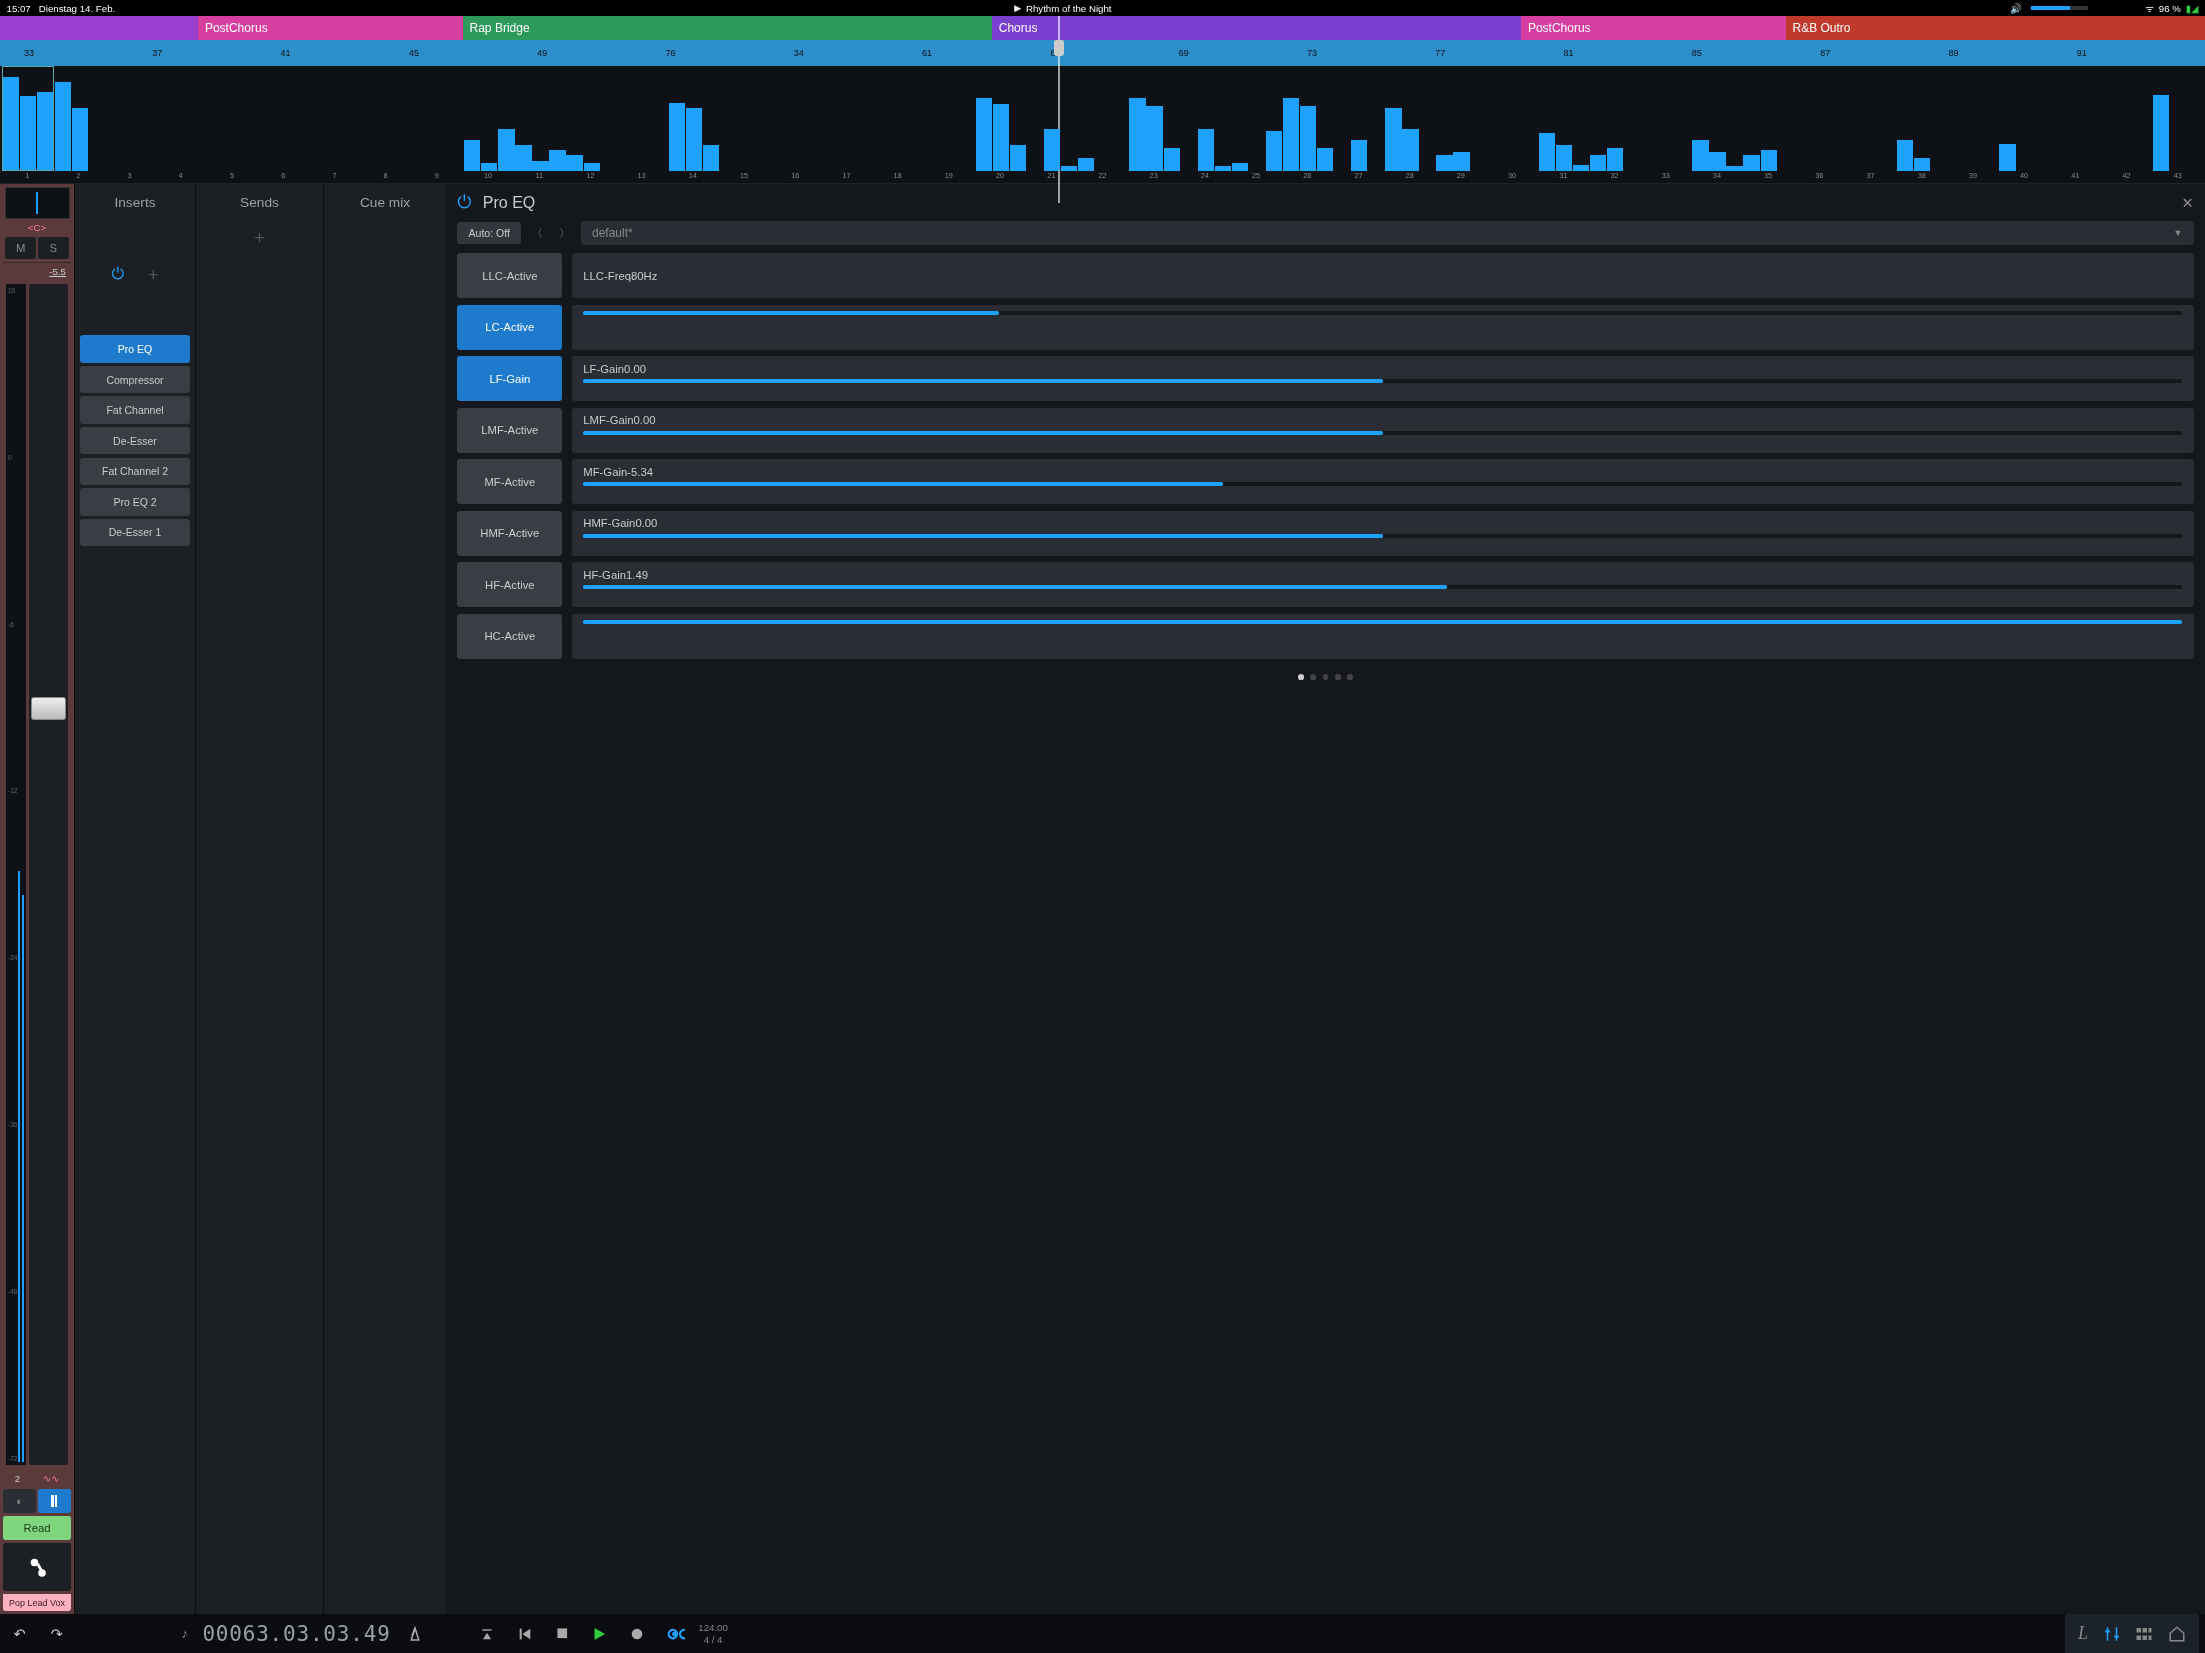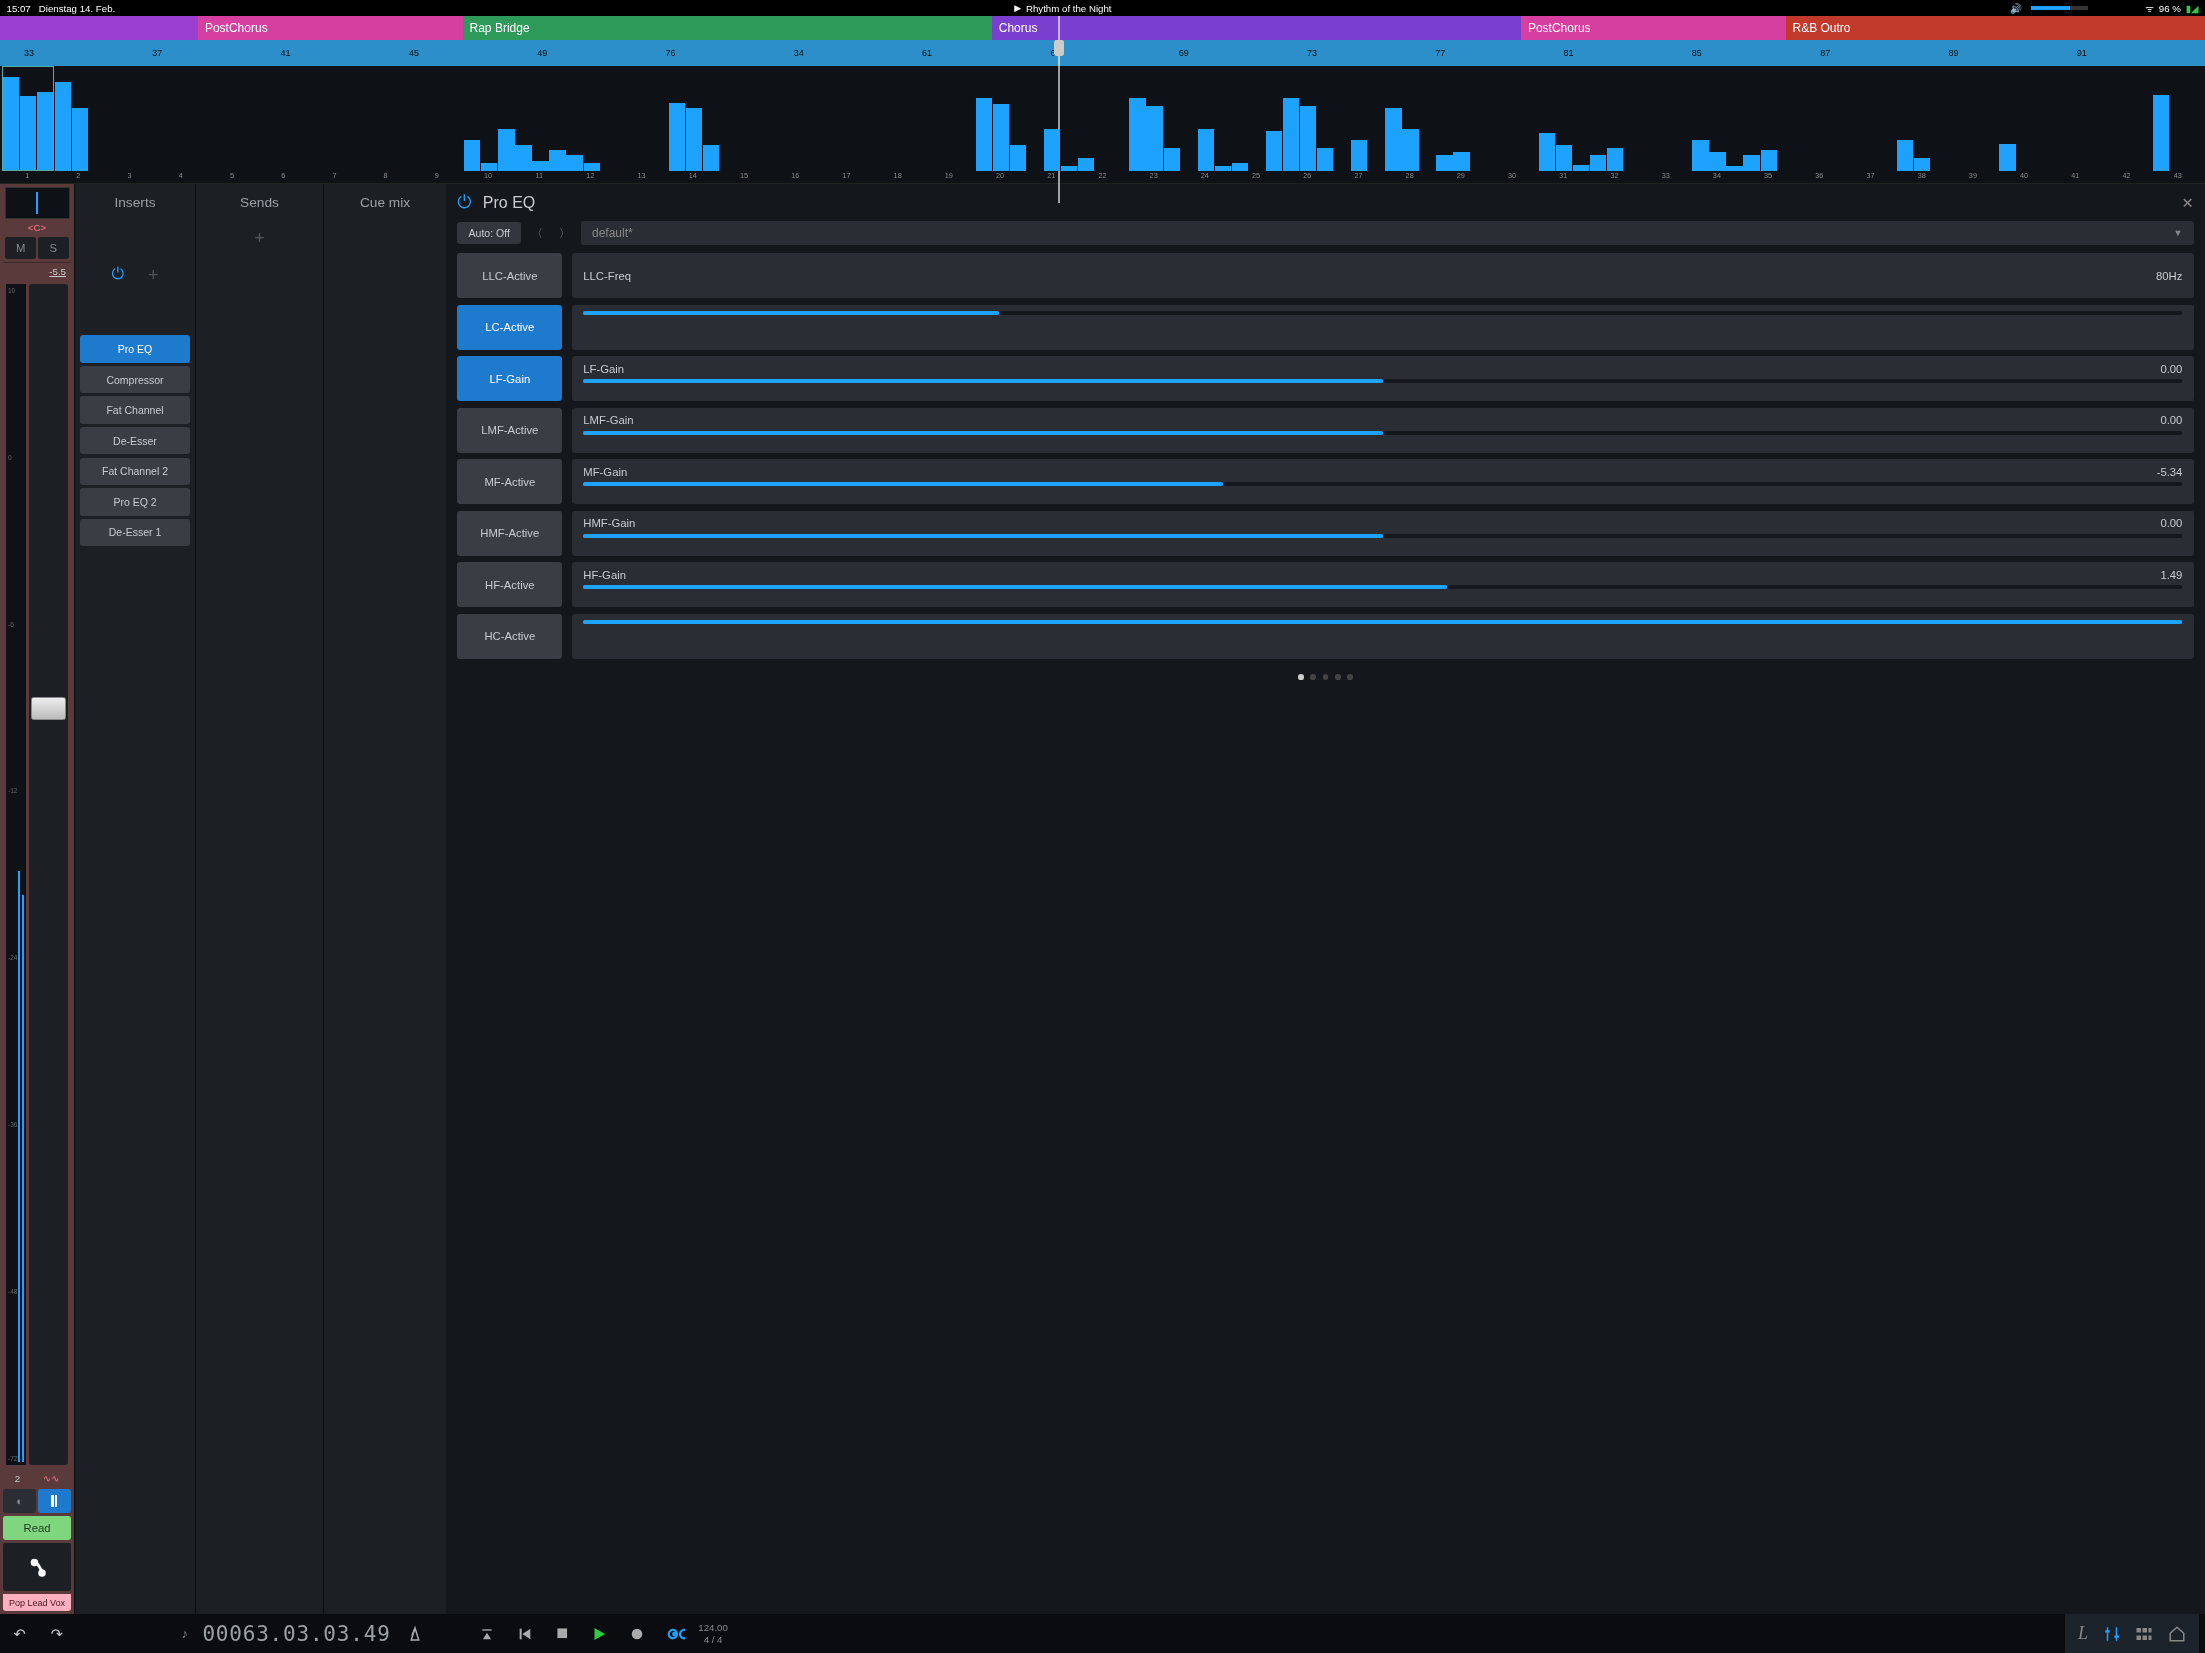--- a/index.html
+++ b/index.html
@@ -88,21 +88,21 @@
 .preset-nav { width: 22.6px; height: 24px; display:flex; align-items:center; justify-content:center; color:#888; font-size:11.3px;}
 .preset-name { flex: 1; background: #2a2d33; padding: 4.8px 11.3px; border-radius: 3.2px; color: #888; font-size: 12px; display:flex; align-items:center; justify-content:space-between;}
 .preset-name .chev{ font-size:9px;}
 
 .param-rows { display: flex; flex-direction: column; gap: 6.5px; overflow-y:auto; padding-bottom:4.8px;}
 .param-row { display: flex; gap: 9.7px; align-items: stretch; }
 .param-btn { width: 105px; background: #3a3e44; color: #c8ccd0; display: flex; align-items: center; justify-content: center; border-radius: 3.2px; font-size: 11.3px; }
 .param-btn.active { background: #1e7acc; color: #fff; }
 .param-slider { flex: 1; background: #2a2d33; border-radius: 3.2px; padding: 6.5px 11.3px 4.8px; display: flex; flex-direction: column; gap: 4.8px; min-height:45px;}
 .param-slider.nobar{ justify-content:center; }
-.param-top { display: flex; justify-content: space-between; font-size: 11.3px; color:#c8ccd0;}
+.param-top { display: flex; font-size: 11.3px; color:#c8ccd0;}
 .param-bar { height: 4px; background: #14171c; position: relative; border-radius:1.6px;}
 .param-fill { position: absolute; left: 0; top: 0; bottom: 0; background: #1ea2ff; border-radius:1.6px;}
 .pager{ display:flex; gap:6.5px; justify-content:center; padding:3.2px 0;}
 .pager-dot{ width:5.7px; height:5.7px; border-radius:50%; background:#444;}
 .pager-dot.active{ background:#ccc;}
 
 
 .transport { height: 39px; background: #0a0c10; display: flex; align-items: center; padding: 0 6.5px; gap: 11.3px; }
 .t-btn { width: 26px; height: 26px; display:flex; align-items:center; justify-content:center; color:#c8ccd0; font-size:14.5px;}
 .t-pos { font-family: "Menlo","Consolas",monospace; font-size: 21px; letter-spacing: 0.8px; color: #9aa0a6; font-weight:300;}

